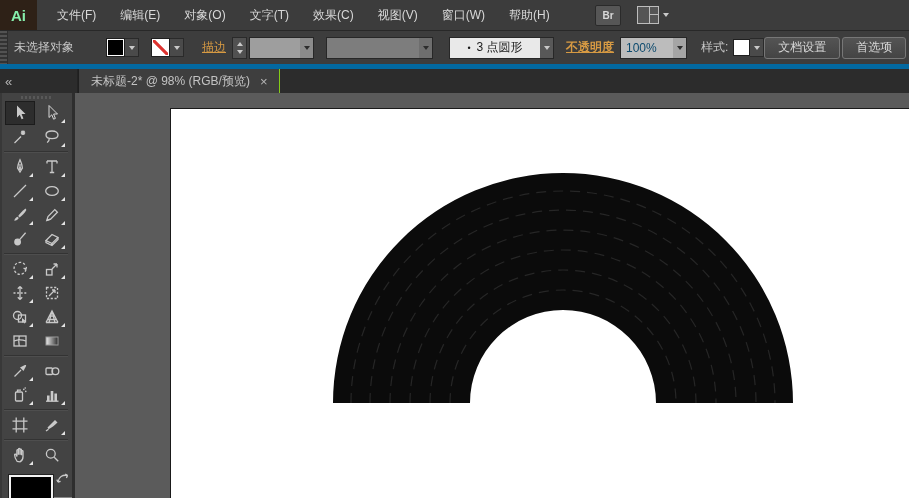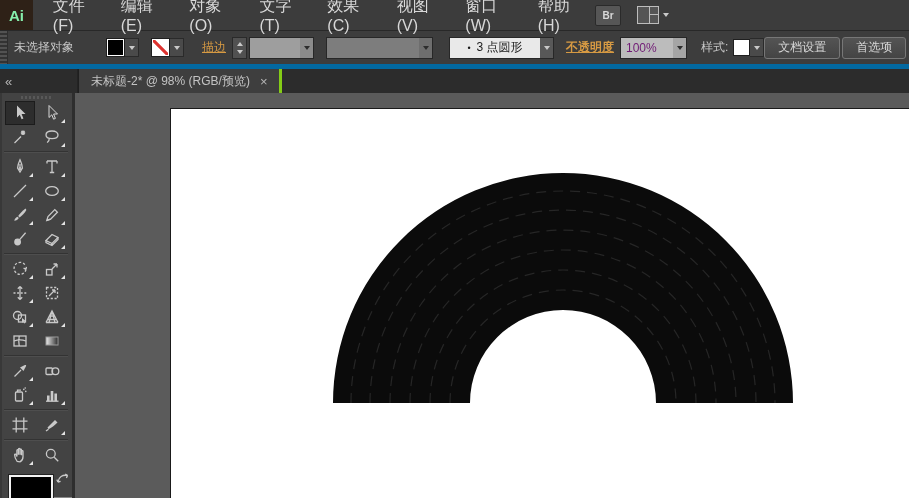--- a/index.html
+++ b/index.html
@@ -5,21 +5,21 @@
   html,body{margin:0;padding:0;}
   body{width:909px;height:498px;overflow:hidden;background:#222;
        font-family:"Liberation Sans","DejaVu Sans",sans-serif;-webkit-font-smoothing:antialiased;}
   .app{position:relative;width:909px;height:498px;background:#3c3c3c;overflow:hidden;}
 
   
   .menubar{height:30px;display:flex;align-items:stretch;background:#3c3c3c;border-bottom:1px solid #282828;}
   .logo{width:37px;display:flex;align-items:center;justify-content:center;background:#2e2117;
         color:#86efac;font-weight:bold;font-size:15px;}
   .menus{display:flex;align-items:stretch;margin-left:8px;}
-  .menu-item{display:flex;align-items:center;padding:0 12px;color:#d8d8d8;font-size:16px;cursor:default;}
+  .menu-item{display:flex;align-items:center;padding:0 12px;color:#d8d8d8;font-size:12px;cursor:default;}
   .mb-spacer{flex:1;}
   .mb-right{display:flex;align-items:center;gap:16px;margin-right:240px;}
   .br-btn{width:24px;height:19px;display:flex;align-items:center;justify-content:center;
           background:#565656;border:1px solid #2a2a2a;border-radius:2px;color:#d9d9d9;
           font-size:10px;font-weight:bold;}
   .ws-btn{display:flex;align-items:center;gap:4px;}
   .ws-ico{width:20px;height:16px;border:1px solid #bdbdbd;background:#555;position:relative;}
   .ws-ico:before{content:"";position:absolute;left:11px;top:0;bottom:0;width:1px;background:#bdbdbd;}
   .ws-ico:after{content:"";position:absolute;left:12px;top:7px;right:0;height:1px;background:#bdbdbd;}
 
@@ -51,36 +51,36 @@
   .combo-weight{margin-left:2px;}
   .combo-weight .field{width:40px;background:#9e9e9e;}
   .combo-weight .abox{background:#8b8b8b;}
   .combo-profile{margin-left:12px;}
   .combo-profile .field{width:82px;background:#7d7d7d;}
   .combo-profile .abox{background:#6e6e6e;}
   .combo-brush{margin-left:16px;}
   .combo-brush .field{width:80px;background:#e9e9e9;color:#1b1b1b;justify-content:center;gap:6px;}
   .combo-brush .abox{background:#585858;}
   .combo-opacity{margin-left:6px;}
-  .combo-opacity .field{width:42px;background:#bcbcbc;color:#701a75;}
+  .combo-opacity .field{width:42px;background:#bcbcbc;color:#0c4a6e;}
   .combo-opacity .abox{background:#a5a5a5;}
   .brush-dot{font-size:9px;}
   .cb-label{color:#c6c6c6;font-size:12px;margin-left:14px;}
   .style-swatch{width:15px;height:15px;background:#fff;border:1px solid #1f1f1f;margin-left:5px;}
   .cb-btn{height:20px;padding:0 13px;display:flex;align-items:center;
           background:linear-gradient(#545454,#444);border:1px solid #777;border-radius:3px;
           color:#d8d8d8;font-size:12px;cursor:pointer;}
   .cb-btn + .cb-btn{margin-left:2px;}
 
   
   .tabrow{height:24px;display:flex;align-items:stretch;background:#2c2c2c;}
   .dock-head{width:72px;display:flex;align-items:center;justify-content:flex-start;
              padding-left:5px;color:#b5b5b5;font-size:13px;border-right:1px solid #232323;}
   .doc-tab{display:flex;align-items:center;gap:10px;padding:0 12px;background:#3e3e3e;
-           border-right:3px solid #84cc16;border-left:1px solid #1f1f1f;
+           border-right:1px solid #84cc16;border-left:1px solid #1f1f1f;
            color:#c3c3c3;font-size:12px;}
   .tab-close{color:#b5b5b5;font-size:13px;cursor:pointer;}
 
   
   .main{display:flex;height:410px;}
   .toolbar{width:72px;background:#434343;border-right:3px solid #2e2e2e;
            box-shadow:inset 2px 0 0 #383838;position:relative;overflow:hidden;flex:none;}
   .tb-grip{height:8px;display:flex;align-items:center;justify-content:center;}
   .tb-grip i{display:block;width:30px;height:3px;
              background:repeating-linear-gradient(to right,#585858 0 2px,transparent 2px 4px);}

